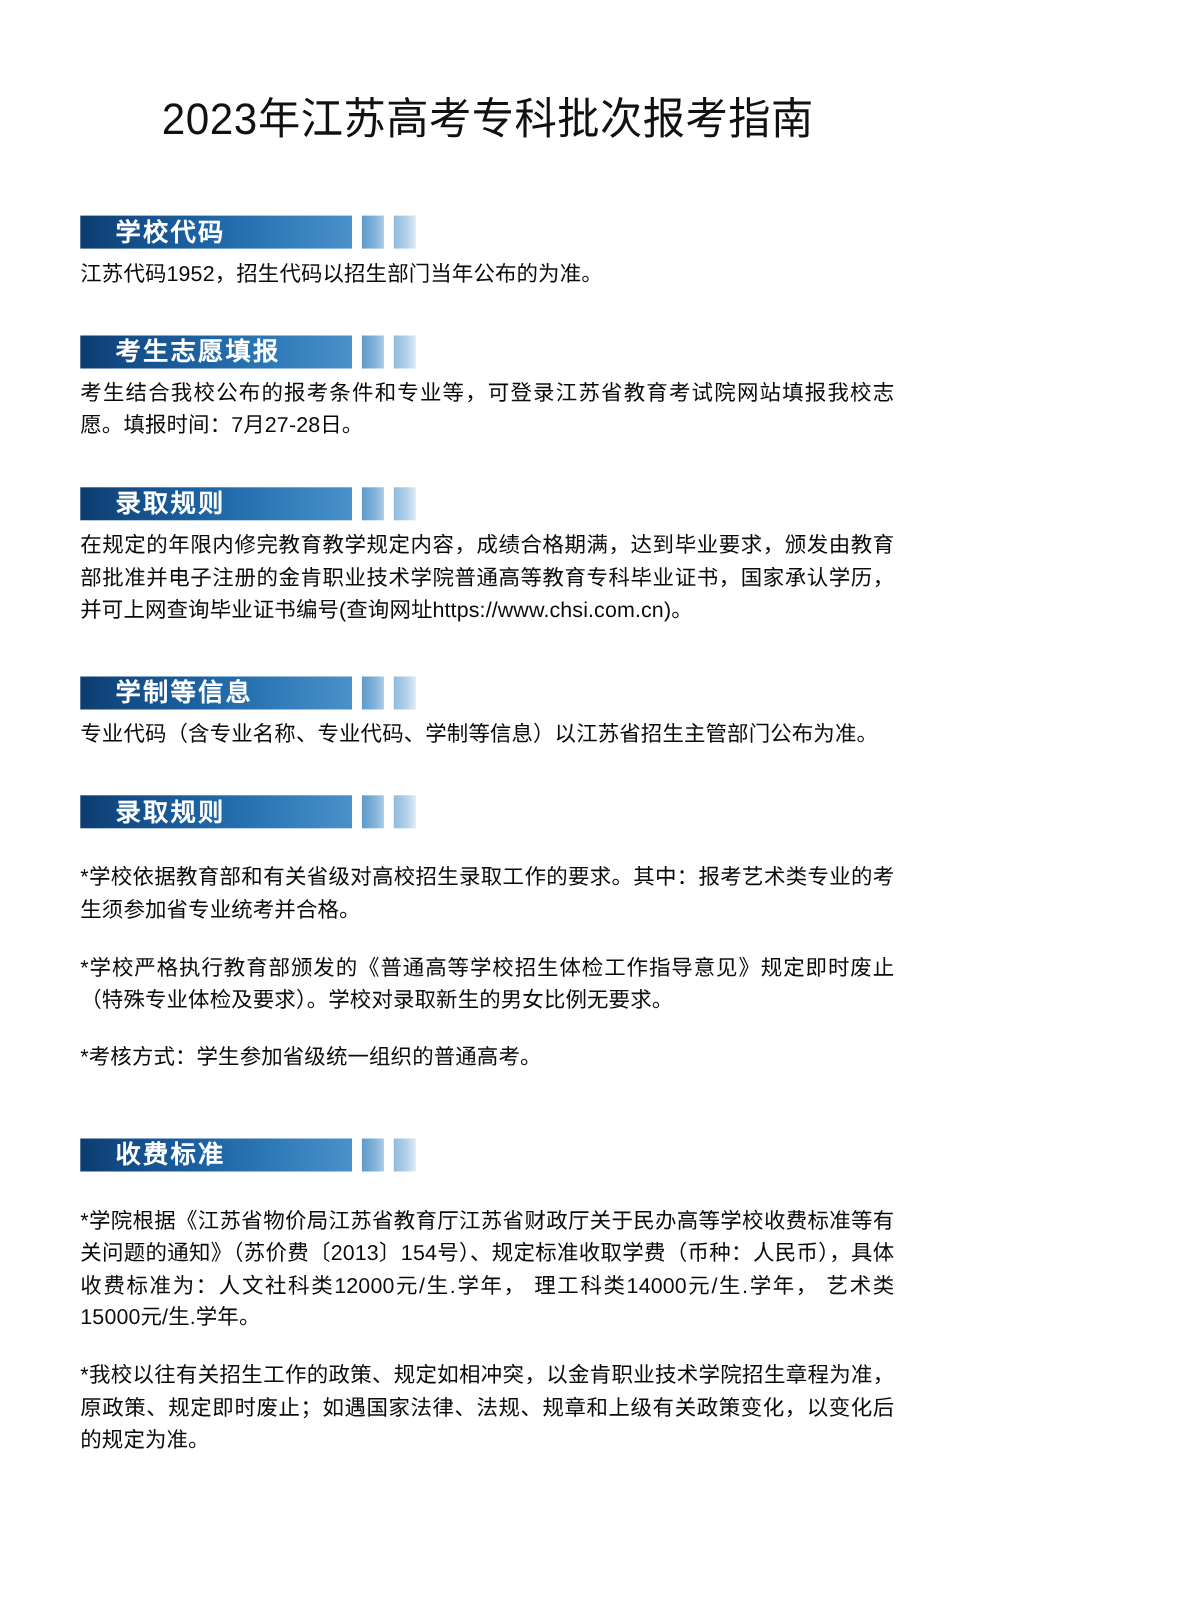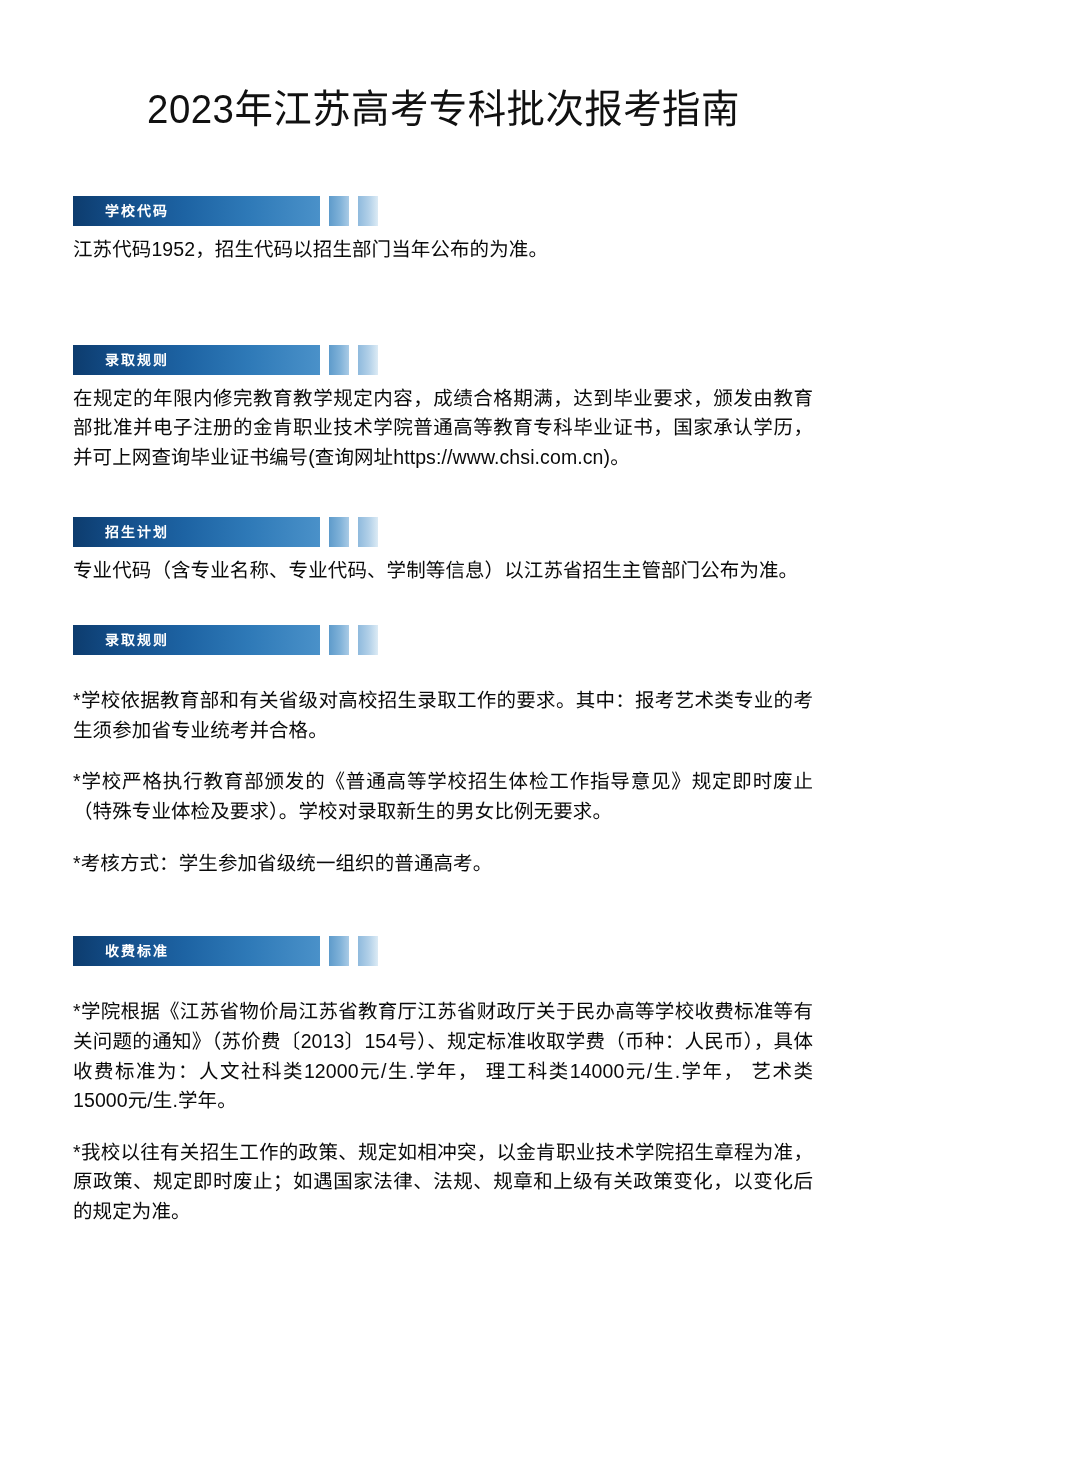--- a/index.html
+++ b/index.html
@@ -54,21 +54,21 @@
         #1d63a3 45%,
         #2f7ab8 72%,
         #4a91c9 100%);
     display: flex;
     align-items: center;
     box-sizing: border-box;
     padding-left: 32px;
   }
   .banner-label {
     color: #ffffff;
-    font-size: 14px;
+    font-size: 23px;
     font-weight: 700;
     letter-spacing: 2px;
     line-height: 1;
     white-space: nowrap;
   }
   .banner-gap { width: 9px; }
   .banner-blk-a {
     width: 20px;
     height: 30px;
     background: linear-gradient(90deg, #5e9bcb 0%, #7fb1d8 55%, #a9cbe6 100%);
@@ -114,20 +114,32 @@
       <div class="banner-gap"></div>
       <div class="banner-blk-a"></div>
       <div class="banner-gap"></div>
       <div class="banner-blk-b"></div>
     </div>
     <p class="body-text para">江苏代码1952，招生代码以招生部门当年公布的为准。</p>
   </div>
 
   <div class="sp-40"></div>
 
+  <div class="section">
+    <div class="banner-row">
+      <div class="banner-main">
+        <span class="banner-label">考生志愿填报</span>
+      </div>
+      <div class="banner-gap"></div>
+      <div class="banner-blk-a"></div>
+      <div class="banner-gap"></div>
+      <div class="banner-blk-b"></div>
+    </div>
+    <p class="body-text para">考生结合我校公布的报考条件和专业等，可登录江苏省教育考试院网站填报我校志愿。填报时间：7月27-28日。</p>
+  </div>
 
   <div class="sp-40"></div>
 
   <div class="section">
     <div class="banner-row">
       <div class="banner-main">
         <span class="banner-label">录取规则</span>
       </div>
       <div class="banner-gap"></div>
       <div class="banner-blk-a"></div>
@@ -135,21 +147,21 @@
       <div class="banner-blk-b"></div>
     </div>
     <p class="body-text para">在规定的年限内修完教育教学规定内容，成绩合格期满，达到毕业要求，颁发由教育部批准并电子注册的金肯职业技术学院普通高等教育专科毕业证书，国家承认学历，并可上网查询毕业证书编号(查询网址https://www.chsi.com.cn)。</p>
   </div>
 
   <div class="sp-44"></div>
 
   <div class="section">
     <div class="banner-row">
       <div class="banner-main">
-        <span class="banner-label">招生计划</span>
+        <span class="banner-label">学制等信息</span>
       </div>
       <div class="banner-gap"></div>
       <div class="banner-blk-a"></div>
       <div class="banner-gap"></div>
       <div class="banner-blk-b"></div>
     </div>
     <p class="body-text para">专业代码（含专业名称、专业代码、学制等信息）以江苏省招生主管部门公布为准。</p>
   </div>
 
   <div class="sp-40"></div>

